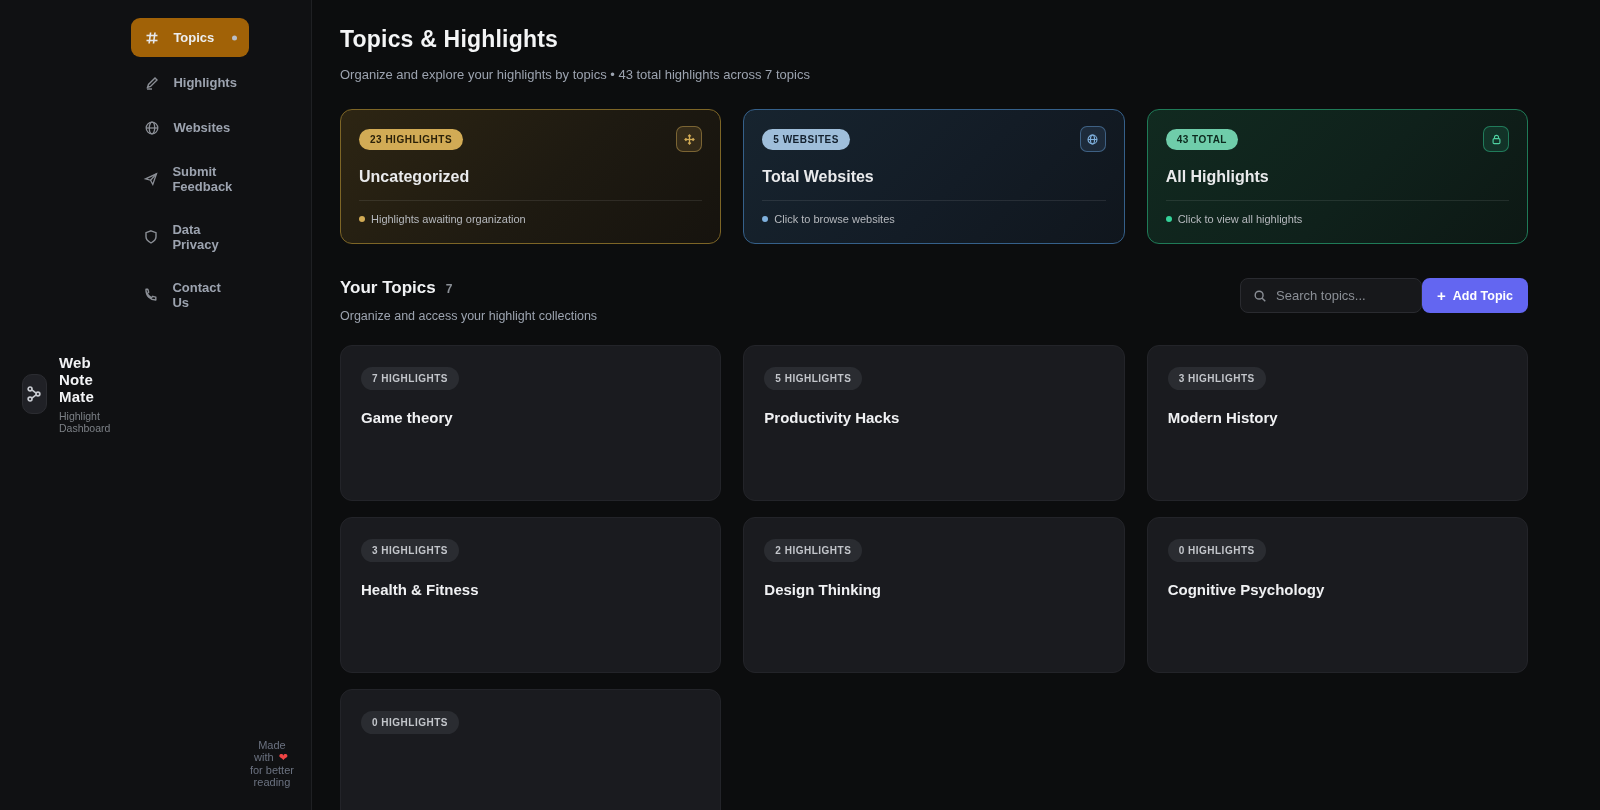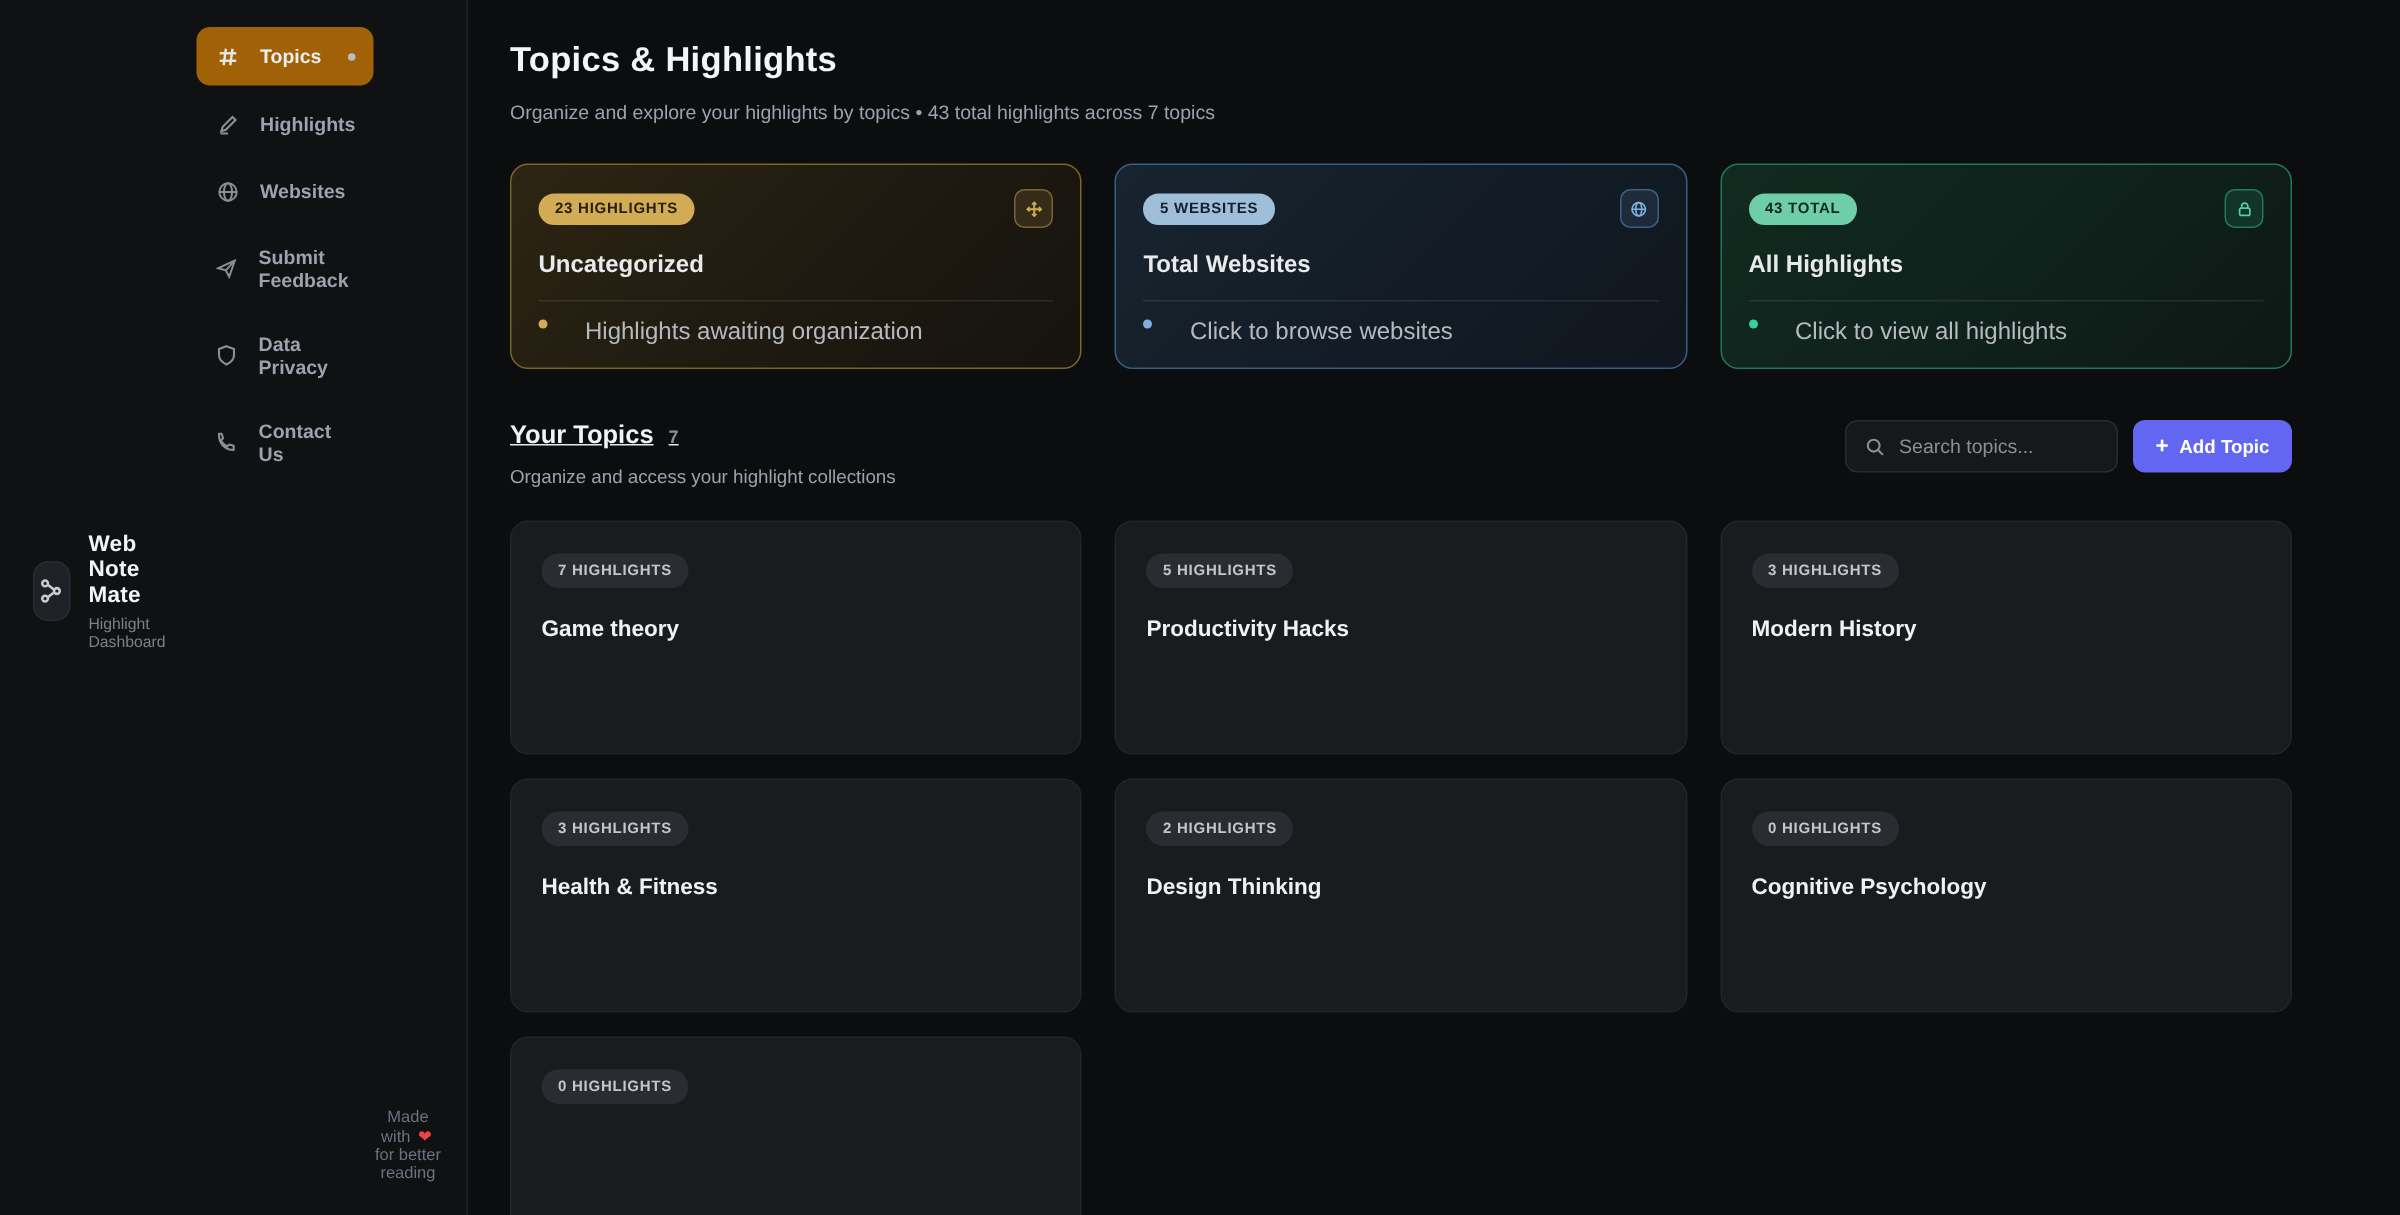--- a/index.html
+++ b/index.html
@@ -66,32 +66,32 @@
   .pill.green-pill { background: #6fcdaa; color: #0c2a1e; }
   .chip {
     width: 26px; height: 26px; border-radius: 7px;
     display: flex; align-items: center; justify-content: center;
   }
   .chip.amber-chip { background: rgba(210,171,85,.14); border: 1px solid rgba(210,171,85,.45); color: #d2ab55; }
   .chip.blue-chip  { background: rgba(96,152,205,.14); border: 1px solid rgba(96,152,205,.5); color: #7fb0dd; }
   .chip.green-chip { background: rgba(52,211,153,.12); border: 1px solid rgba(52,211,153,.45); color: #4fd1a1; }
   .stat-title { margin-top: 16px; font-size: 16px; font-weight: bold; color: #e9eaec; }
   .stat-divider { border-top: 1px solid rgba(255,255,255,.09); margin-top: 14px; }
-  .stat-desc { margin-top: 12px; display: flex; gap: 25px; font-size: 16px; color: #b6b9be; }
+  .stat-desc { margin-top: 12px; display: flex; align-items: center; gap: 6px; font-size: 11px; color: #b6b9be; }
   .dot { width: 6px; height: 6px; border-radius: 50%; }
   .dot.amber-dot { background: #d2ab55; }
   .dot.blue-dot  { background: #7fb0dd; }
   .dot.green-dot { background: #34d399; }
   
   .topics-header { margin-top: 34px; display: flex; align-items: flex-start; justify-content: space-between; }
-  .topics-title-row { display: flex; align-items: baseline; gap: 10px; text-decoration: underline; }
+  .topics-title-row { display: flex; align-items: baseline; gap: 10px; }
   .topics-title { font-size: 17px; font-weight: bold; color: #f1f2f4; }
   .topics-count { font-size: 12px; color: #8b8f96; font-weight: 600; }
   .topics-subtitle { margin-top: 11px; font-size: 12.5px; color: #9ca3af; }
-  .topics-actions { display: flex; align-items: center; gap: 10px; }
+  .topics-actions { display: flex; align-items: center; }
   .search-box {
     display: flex; align-items: center; gap: 9px;
     width: 182px; height: 35px; padding: 0 12px;
     background: #17181b; border: 1px solid #2a2b30; border-radius: 8px;
     color: #8b8f96;
   }
   .search-box input {
     background: transparent; border: none; outline: none;
     color: #c7cacf; font-size: 13px; width: 100%;
     font-family: "Liberation Sans", sans-serif;

